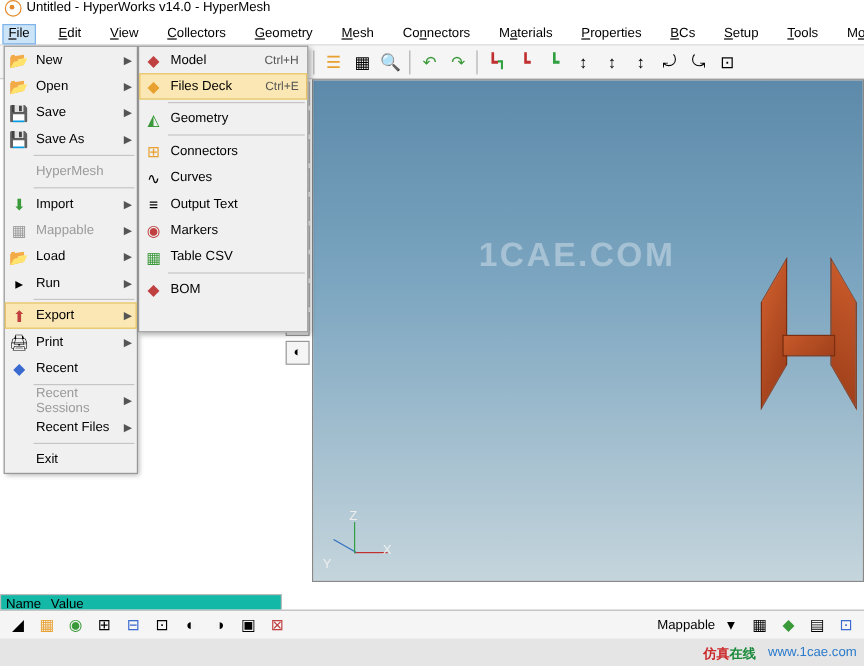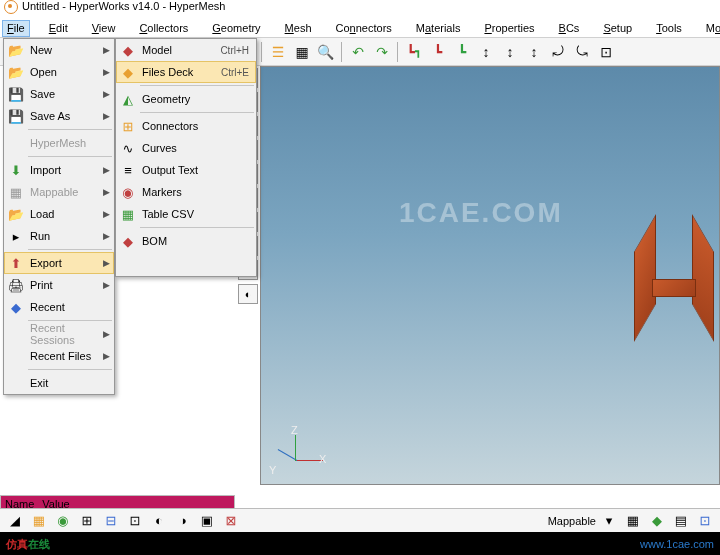--- a/index.html
+++ b/index.html
@@ -34,24 +34,24 @@
 .mi .arr{color:#555;font-size:9px}
 .mi .sc{color:#555;font-size:10px;padding-right:3px}
 .mi.hov{background:#fbe7b3;border:1px solid #e5c365;padding:0 3px}
 .mi.dis{color:#9a9a9a}
 .msep{height:1px;margin:2px 2px 2px 24px;background:#c5c5c5}
 .folder{color:#e8a030}
 .grn{color:#3a9a3a}
 .blu{color:#3a6ad0}
 .red{color:#c04040}
 .prp-area{position:absolute;left:0;bottom:42px;width:235px}
-.nv{height:18px;background:#be185d;border:1px solid #bbb;padding:2px 4px;display:flex;gap:8px}
+.nv{height:18px;background:#14b8a6;border:1px solid #bbb;padding:2px 4px;display:flex;gap:8px}
 .bottombar{position:absolute;left:0;right:0;bottom:23px;height:24px;background:#f5f5f5;border-top:1px solid #bbb;display:flex;align-items:center;gap:2px;padding:0 4px}
 .bottombar .ic{width:22px;height:20px;font-size:13px;display:flex;align-items:center;justify-content:center}
-.footer{position:absolute;left:0;right:0;bottom:0;height:23px;display:flex;align-items:center;justify-content:space-between;padding:0 6px;gap:10px;background:#000000}
+.footer{position:absolute;left:0;right:0;bottom:0;height:23px;display:flex;align-items:center;justify-content:flex-end;padding:0 6px;gap:10px;background:#e5e5e5}
 .footer .brand{font-size:14px;font-weight:bold}
 .footer .r1{color:#cc2a2a}
 .footer .g1{color:#1a8a3a}
 .footer .url{color:#2a7acc}
 .swatch{width:12px;height:12px;display:inline-block;border:1px solid #333;margin-left:4px}
 .leftlist{position:absolute;left:128px;top:170px;display:flex;flex-direction:column;gap:4px;z-index:5}
 .leftlist div{display:flex;align-items:center;gap:3px}
 .filemenu .content{height:100%}
 .submenu .group{position:absolute;left:0;top:0;right:0}
 </style>

